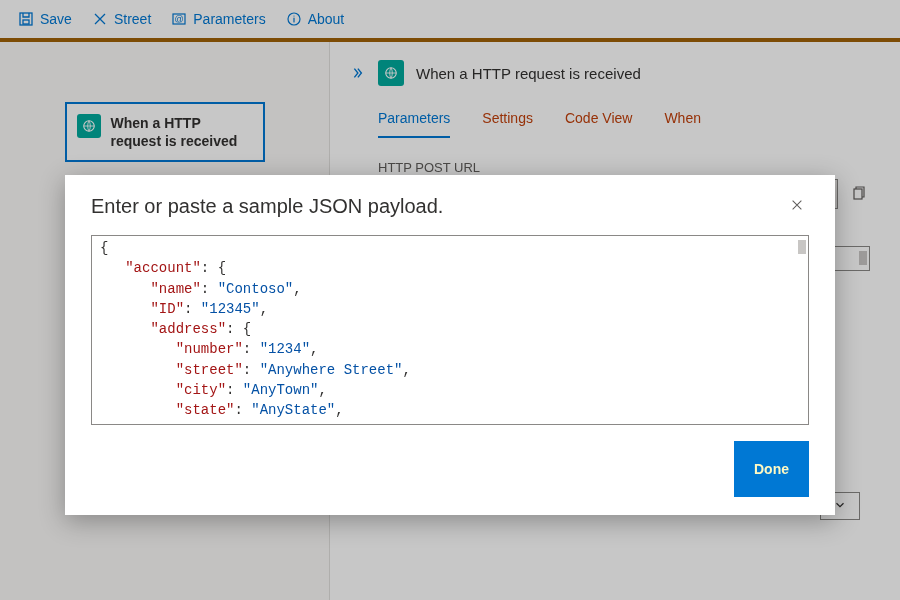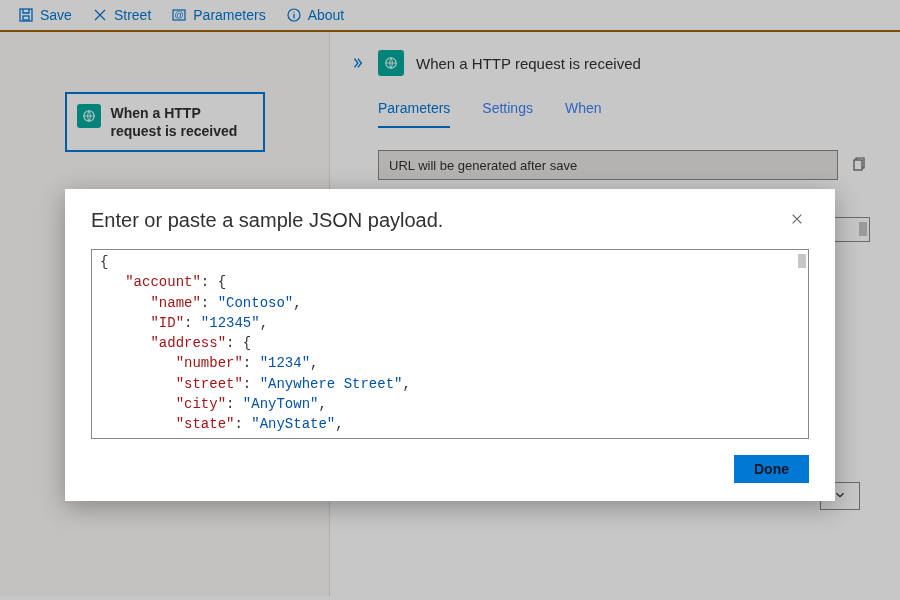--- a/index.html
+++ b/index.html
@@ -1,36 +1,36 @@
 <!DOCTYPE html>
 <html><head>
   <meta charset="utf-8">
   <style>
     * { box-sizing: border-box; margin: 0; padding: 0; }
     body { font-family: "Segoe UI", Arial, sans-serif; font-size: 14px; color: #323130; background: #fff; width: 900px; height: 600px; overflow: hidden; position: relative; }
     
-    .toolbar { display: flex; align-items: center; height: 32px; padding: 0 10px; border-bottom: 2px solid #a16207; gap: 4px; }
+    .toolbar { display: flex; align-items: center; height: 42px; padding: 0 10px; border-bottom: 4px solid #a16207; gap: 4px; }
     .tb-btn { display: flex; align-items: center; gap: 6px; padding: 4px 8px; border: none; background: transparent; color: #0078d4; font-size: 14px; cursor: pointer; }
     .tb-btn .ico { display: inline-flex; width: 16px; height: 16px; }
     
     .workspace { display: flex; height: calc(100% - 36px); }
     .canvas-pane { width: 330px; border-right: 1px solid #e1dfdd; background: #faf9f8; padding-top: 60px; display: flex; flex-direction: column; align-items: center; }
     .trigger-card { width: 200px; border: 2px solid #0078d4; background: #fff; display: flex; align-items: flex-start; padding: 10px; gap: 10px; }
     .trigger-icon { width: 24px; height: 24px; background: #00a99d; border-radius: 3px; display: flex; align-items: center; justify-content: center; color: #fff; flex-shrink: 0; }
     .trigger-label { font-weight: 600; font-size: 14px; line-height: 1.3; color: #323130; }
     .add-step { margin-top: 55px; width: 28px; height: 28px; border-radius: 50%; background: #fff; border: 1px solid #c7e0f4; color: #0078d4; display: flex; align-items: center; justify-content: center; font-size: 16px; cursor: pointer; }
     
     .detail-pane { flex: 1; background: #fff; padding: 18px 30px 20px 18px; overflow: hidden; }
     .detail-header { display: flex; align-items: center; gap: 12px; margin-bottom: 18px; }
     .collapse-ico { width: 18px; height: 18px; display: flex; align-items: center; justify-content: center; color: #0078d4; font-size: 16px; }
     .detail-icon { width: 26px; height: 26px; background: #00a99d; border-radius: 3px; display: flex; align-items: center; justify-content: center; color: #fff; }
     .detail-title { font-size: 15px; font-weight: 400; color: #323130; }
     
     .tabs { display: flex; gap: 32px; padding-left: 30px; margin-bottom: 22px; }
-    .tab { padding: 6px 0 10px 0; font-size: 14px; color: #3b82f6; cursor: pointer; border-bottom: 2px solid transparent; }
+    .tab { padding: 6px 0 10px 0; font-size: 14px; color: #c2410c; cursor: pointer; border-bottom: 2px solid transparent; }
     .tab.active { color: #0078d4; border-bottom: 2px solid #0078d4; }
     
     .field-group { padding-left: 30px; }
     .field-label { font-size: 13px; color: #605e5c; margin-bottom: 4px; }
     .url-row { display: flex; align-items: center; gap: 8px; margin-bottom: 18px; }
     .url-field { flex: 1; height: 30px; background: #e8e6e4; border: 1px solid #8a8886; padding: 0 10px; font-size: 13px; color: #323130; }
     .copy-btn { width: 24px; height: 24px; display: flex; align-items: center; justify-content: center; border: none; background: transparent; cursor: pointer; color: #605e5c; }
     .schema-box { border: 1px solid #8a8886; padding: 4px 8px; font-family: Consolas, monospace; font-size: 13px; min-height: 24px; position: relative; }
     .schema-scroll-ind { position: absolute; right: 2px; top: 4px; width: 8px; height: 14px; background: #c8c6c4; }
     
@@ -38,21 +38,21 @@
     .modal { width: 770px; background: #fff; box-shadow: 0 6px 24px rgba(0,0,0,0.3); padding: 20px 26px 18px 26px; margin-top: 90px; }
     .modal-head { display: flex; justify-content: space-between; align-items: flex-start; margin-bottom: 16px; }
     .modal-title { font-size: 20px; font-weight: 400; color: #323130; }
     .close-btn { background: transparent; border: none; cursor: pointer; width: 24px; height: 24px; display: flex; align-items: center; justify-content: center; color: #605e5c; font-size: 16px; }
     .json-editor { border: 1px solid #8a8886; padding: 2px 8px 0 8px; font-family: Consolas, "Courier New", monospace; font-size: 14px; line-height: 1.45; height: 190px; overflow: hidden; position: relative; }
     .json-editor .sc-ind { position:absolute; right:2px; top:4px; width:8px; height:14px; background:#c8c6c4; }
     .json-editor .k { color: #a31515; }
     .json-editor .v { color: #0451a5; }
     .json-editor .p { color: #323130; }
     .modal-foot { display: flex; justify-content: flex-end; margin-top: 16px; }
-    .done-btn { background: #0078d4; color: #0f172a; border: none; padding: 6px 20px; font-size: 14px; font-weight: 600; cursor: pointer; }
+    .done-btn { background: #0078d4; color: #fef9c3; border: none; padding: 20px 20px; font-size: 14px; font-weight: 600; cursor: pointer; }
 
     .caret-btn { position:absolute; right:40px; top:450px; width:40px; height:28px; border:1px solid #8a8886; background:#fff; display:flex; align-items:center; justify-content:center; }
   </style>
 </head>
 <body>
 
 <div class="toolbar">
   <button class="tb-btn">
     <span class="ico">
       <svg viewBox="0 0 16 16" width="16" height="16" fill="none" stroke="#0078d4" stroke-width="1.3">
@@ -119,24 +119,26 @@
             <circle cx="8" cy="8" r="6" fill="none" stroke="#fff" stroke-width="1.3"></circle>
             <path d="M2 8h12M8 2c2 3 2 9 0 12M8 2c-2 3-2 9 0 12" fill="none" stroke="#fff" stroke-width="1"></path>
           </svg>
       </div>
       <div class="detail-title">When a HTTP request is received</div>
     </div>
 
     <div class="tabs">
       <div class="tab active">Parameters</div>
       <div class="tab">Settings</div>
+      <div class="tab">Code View</div>
       <div class="tab">When</div>
     </div>
 
     <div class="field-group">
+      <div class="field-label">HTTP POST URL</div>
       <div class="url-row">
         <input class="url-field" readonly="" value="URL will be generated after save" style="">
         <button class="copy-btn">
           <span>
             <svg viewBox="0 0 16 16" width="16" height="16" fill="none" stroke="#605e5c" stroke-width="1.2">
                 <rect x="4" y="4" width="8" height="10"></rect>
                 <path d="M6 4V2h8v10h-2"></path>
               </svg>
           </span>
         </button>

